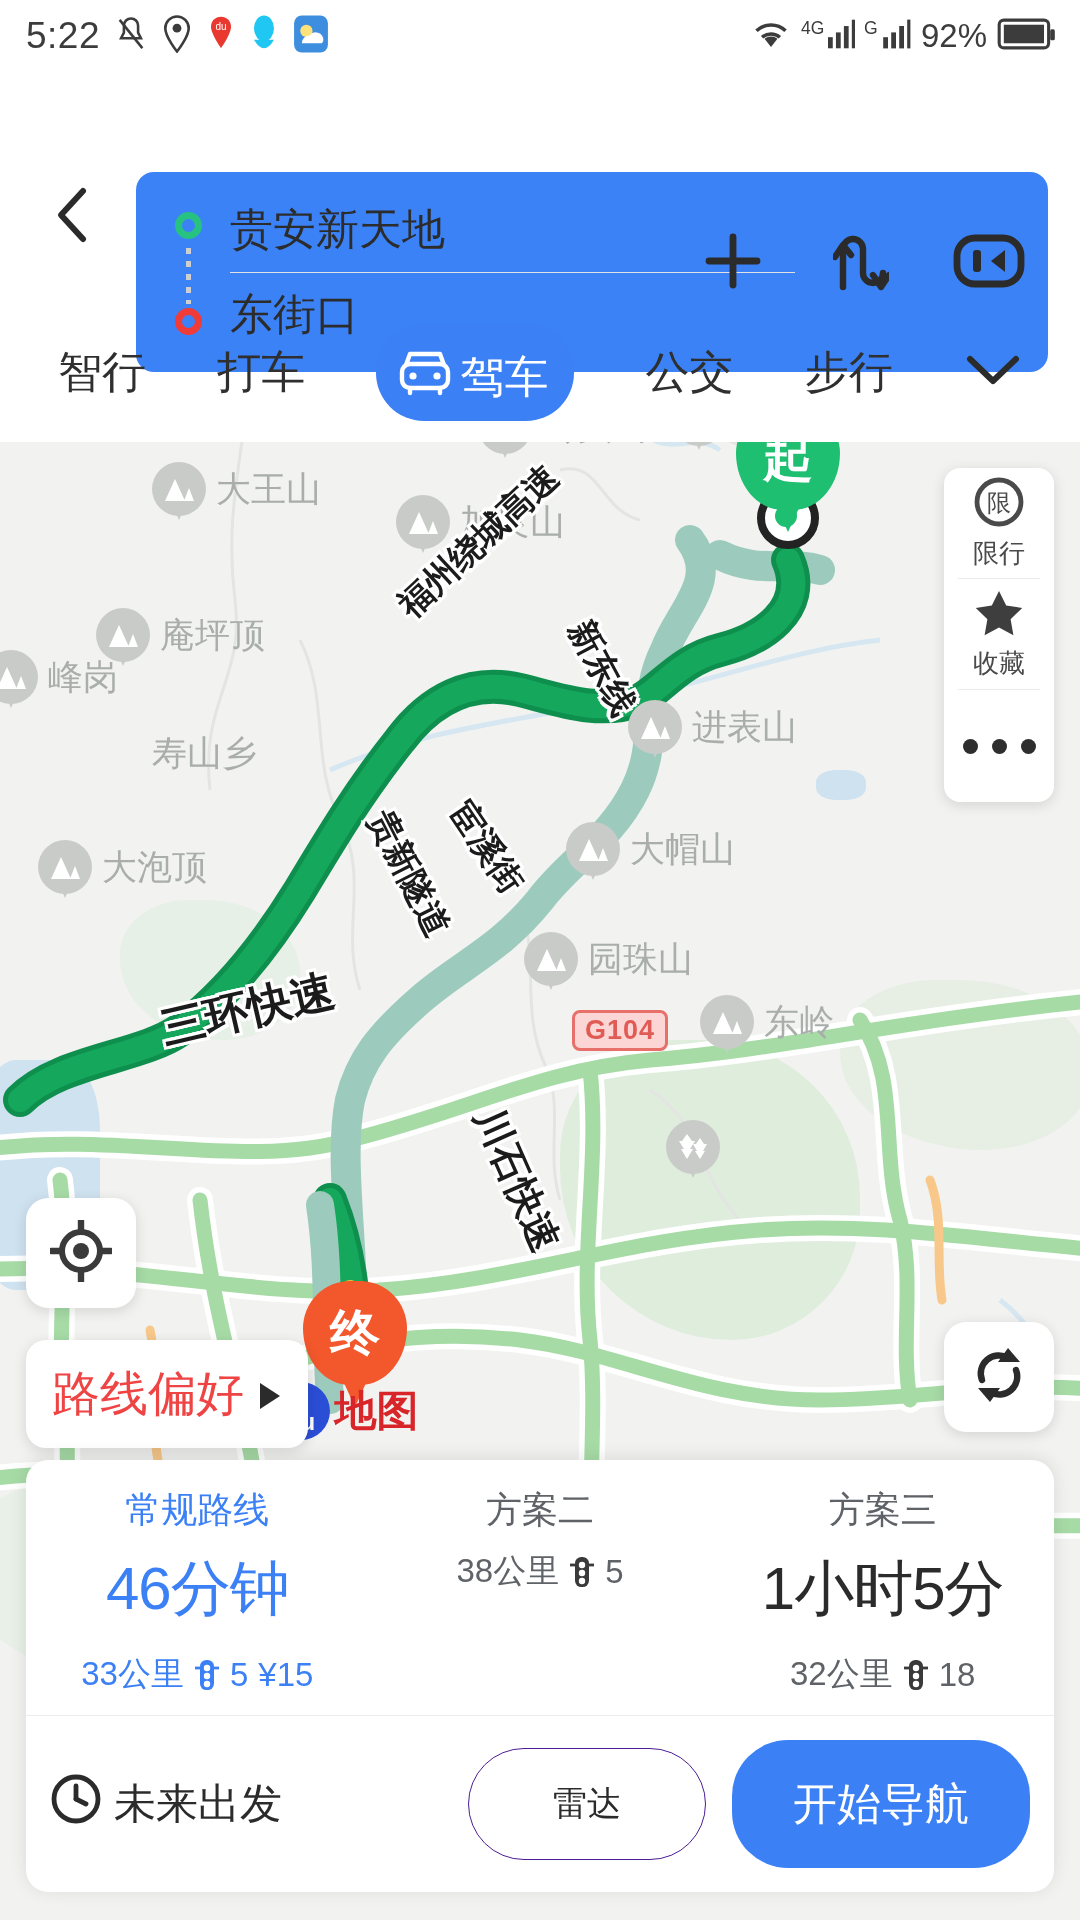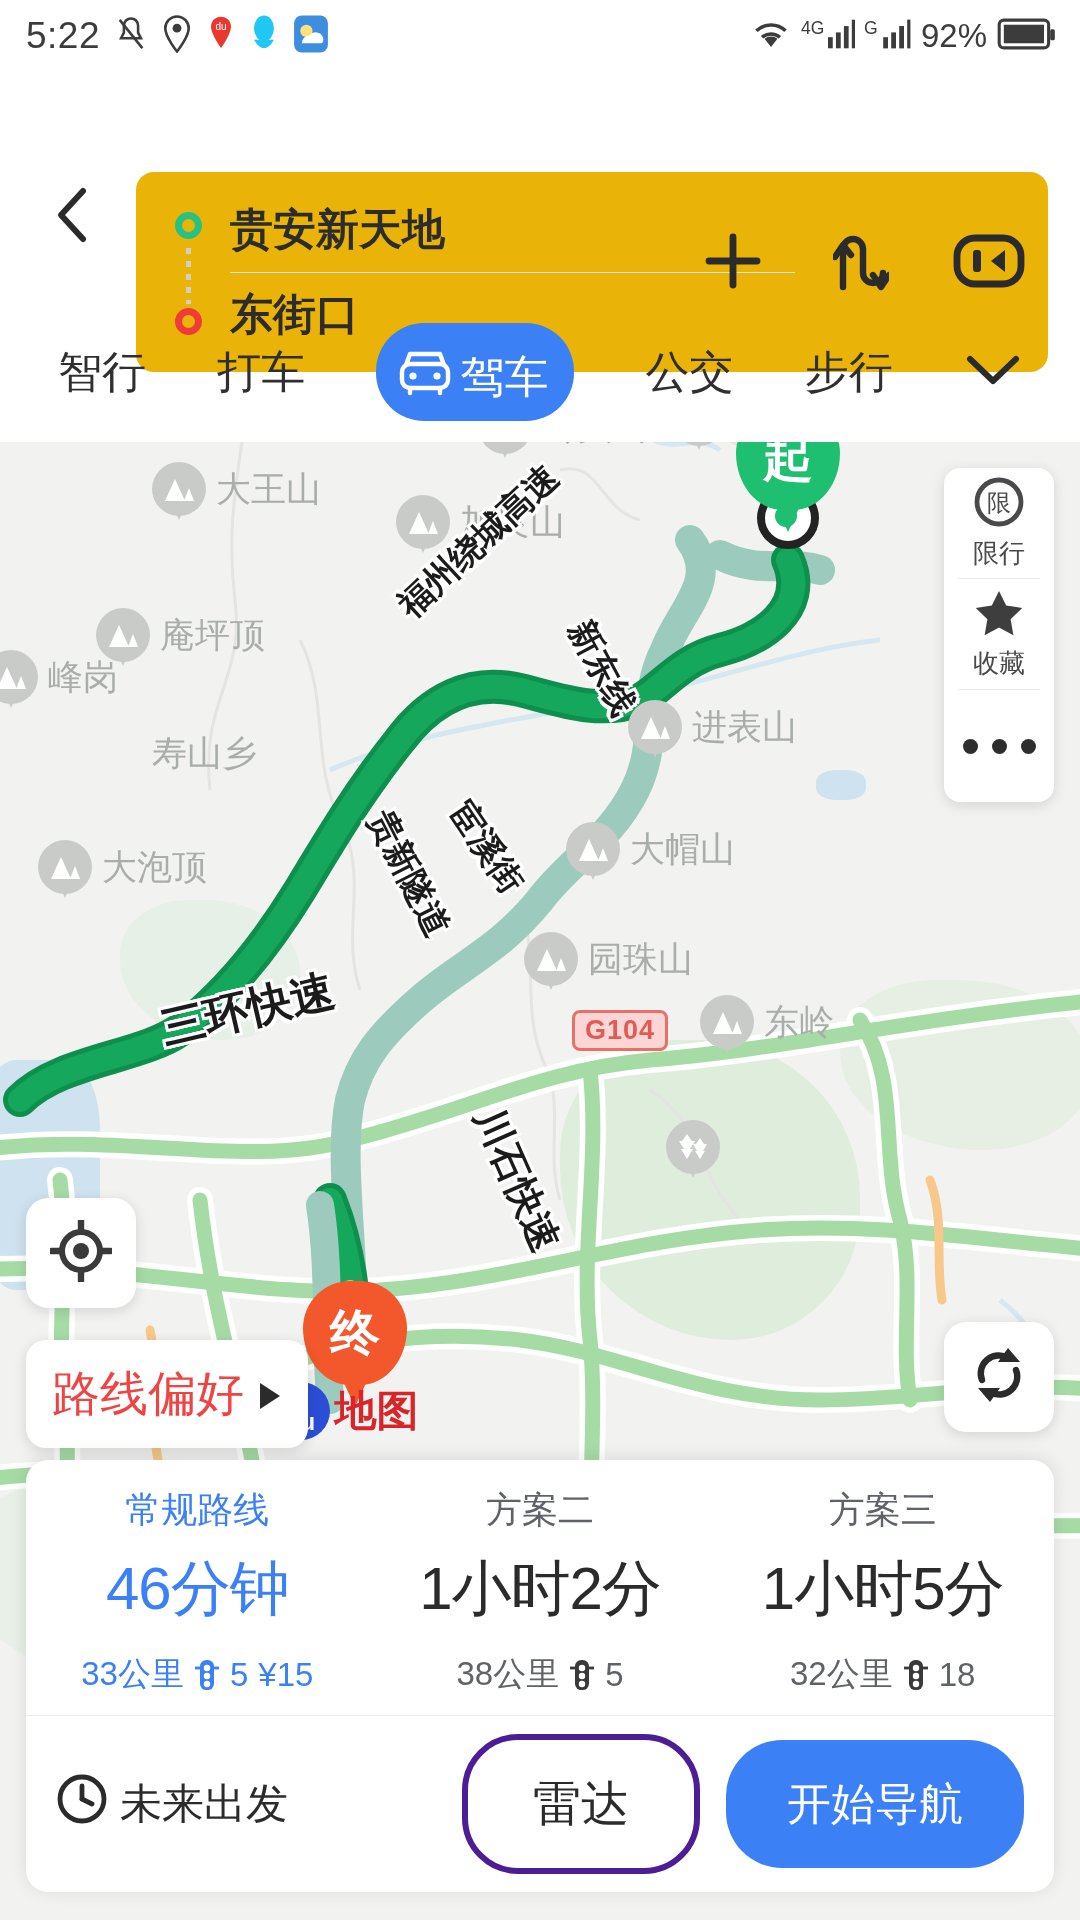--- a/index.html
+++ b/index.html
@@ -95,21 +95,21 @@
     position:absolute; top:72px; left:0; width:1080px; height:370px;
     background:#ffffff; z-index:30;
   }
   .searchrow{ position:relative; height:230px; }
   .backbtn{
     position:absolute; left:38px; top:110px; width:70px; height:70px;
     display:flex; align-items:center; justify-content:center; cursor:pointer;
   }
   .searchcard{
     position:absolute; left:136px; top:100px; width:912px; height:200px;
-    background:#eab308; border-radius:18px;font-weight:bold;
+    background:#3b82f6; border-radius:18px;
   }
   .sc-dots{ position:absolute; left:36px; top:30px; width:34px; height:140px; }
   .ring-green{
     position:absolute; left:3px; top:10px; width:27px; height:27px;
     border-radius:50%; border:7px solid #27c281; box-sizing:border-box;
   }
   .ring-red{
     position:absolute; left:3px; top:106px; width:27px; height:27px;
     border-radius:50%; border:7px solid #ef3c39; box-sizing:border-box;
   }
@@ -181,28 +181,28 @@
     box-shadow:0 -2px 18px rgba(0,0,0,.10);
   }
   .routes{ display:flex; padding:26px 0 18px 0; }
   .route{ flex:1; text-align:center; cursor:pointer; }
   .r-name{ font-size:36px; color:#5f6368; margin-bottom:14px; }
   .r-time{ font-size:60px; color:#2b2b2b; margin-bottom:22px; letter-spacing:-1px; }
   .r-meta{ font-size:33px; color:#5f6368; display:flex; align-items:center; justify-content:center; gap:10px; }
   .route.sel .r-name,.route.sel .r-time,.route.sel .r-meta{ color:#3c80f5; }
   .light-ic{ display:inline-flex; align-items:center; }
   .divider{ height:1px; background:#ececec; margin:0; }
-  .actions{ height:176px; display:flex; align-items:center; padding:0 30px; }
+  .actions{ height:176px; display:flex; align-items:center; padding:0 24px; }
   .future{ display:flex; align-items:center; gap:12px; cursor:pointer; }
   .future span{ font-size:42px; color:#2b2b2b; }
   .radar{
-    margin-left:auto; margin-right:26px; width:238px; height:140px;
-    border:6px solid #4c1d95; border-radius:56px;
+    margin-left:auto; margin-right:26px; width:238px; height:112px;
+    border:1px solid #4c1d95; border-radius:56px;
     display:flex; align-items:center; justify-content:center; cursor:pointer;
-    font-size:48px; color:#2b2b2b;
+    font-size:34px; color:#2b2b2b;
   }
   .navbtn{
     width:298px; height:128px; background:#3c80f5; border-radius:56px;
     display:flex; align-items:center; justify-content:center; cursor:pointer;
     font-size:44px; color:#fff;
   }
 </style>
 </head>
 <body>
 
@@ -681,21 +681,20 @@
                 <line x1="0.5" y1="5" x2="3" y2="5" stroke="#3c80f5" stroke-width="1.4"></line>
                 <line x1="10" y1="5" x2="12.5" y2="5" stroke="#3c80f5" stroke-width="1.4"></line>
               </svg>
           </span>
           <span>5</span>
           <span>¥15</span>
         </div>
       </div>
       <div class="route">
         <div class="r-name">方案二</div>
-        <div class="r-time">1小时2分</div>
         <div class="r-meta">
           <span>38公里</span>
           <span class="light-ic">
             <svg width="26" height="34" viewBox="0 0 13 17">
                 <rect x="3" y="1" width="7" height="15" rx="3.2" fill="#3a3a3a"></rect>
                 <circle cx="6.5" cy="5" r="1.6" fill="#fff"></circle>
                 <circle cx="6.5" cy="9" r="1.6" fill="#fff"></circle>
                 <circle cx="6.5" cy="13" r="1.6" fill="#fff"></circle>
                 <line x1="0.5" y1="5" x2="3" y2="5" stroke="#3a3a3a" stroke-width="1.4"></line>
                 <line x1="10" y1="5" x2="12.5" y2="5" stroke="#3a3a3a" stroke-width="1.4"></line>

